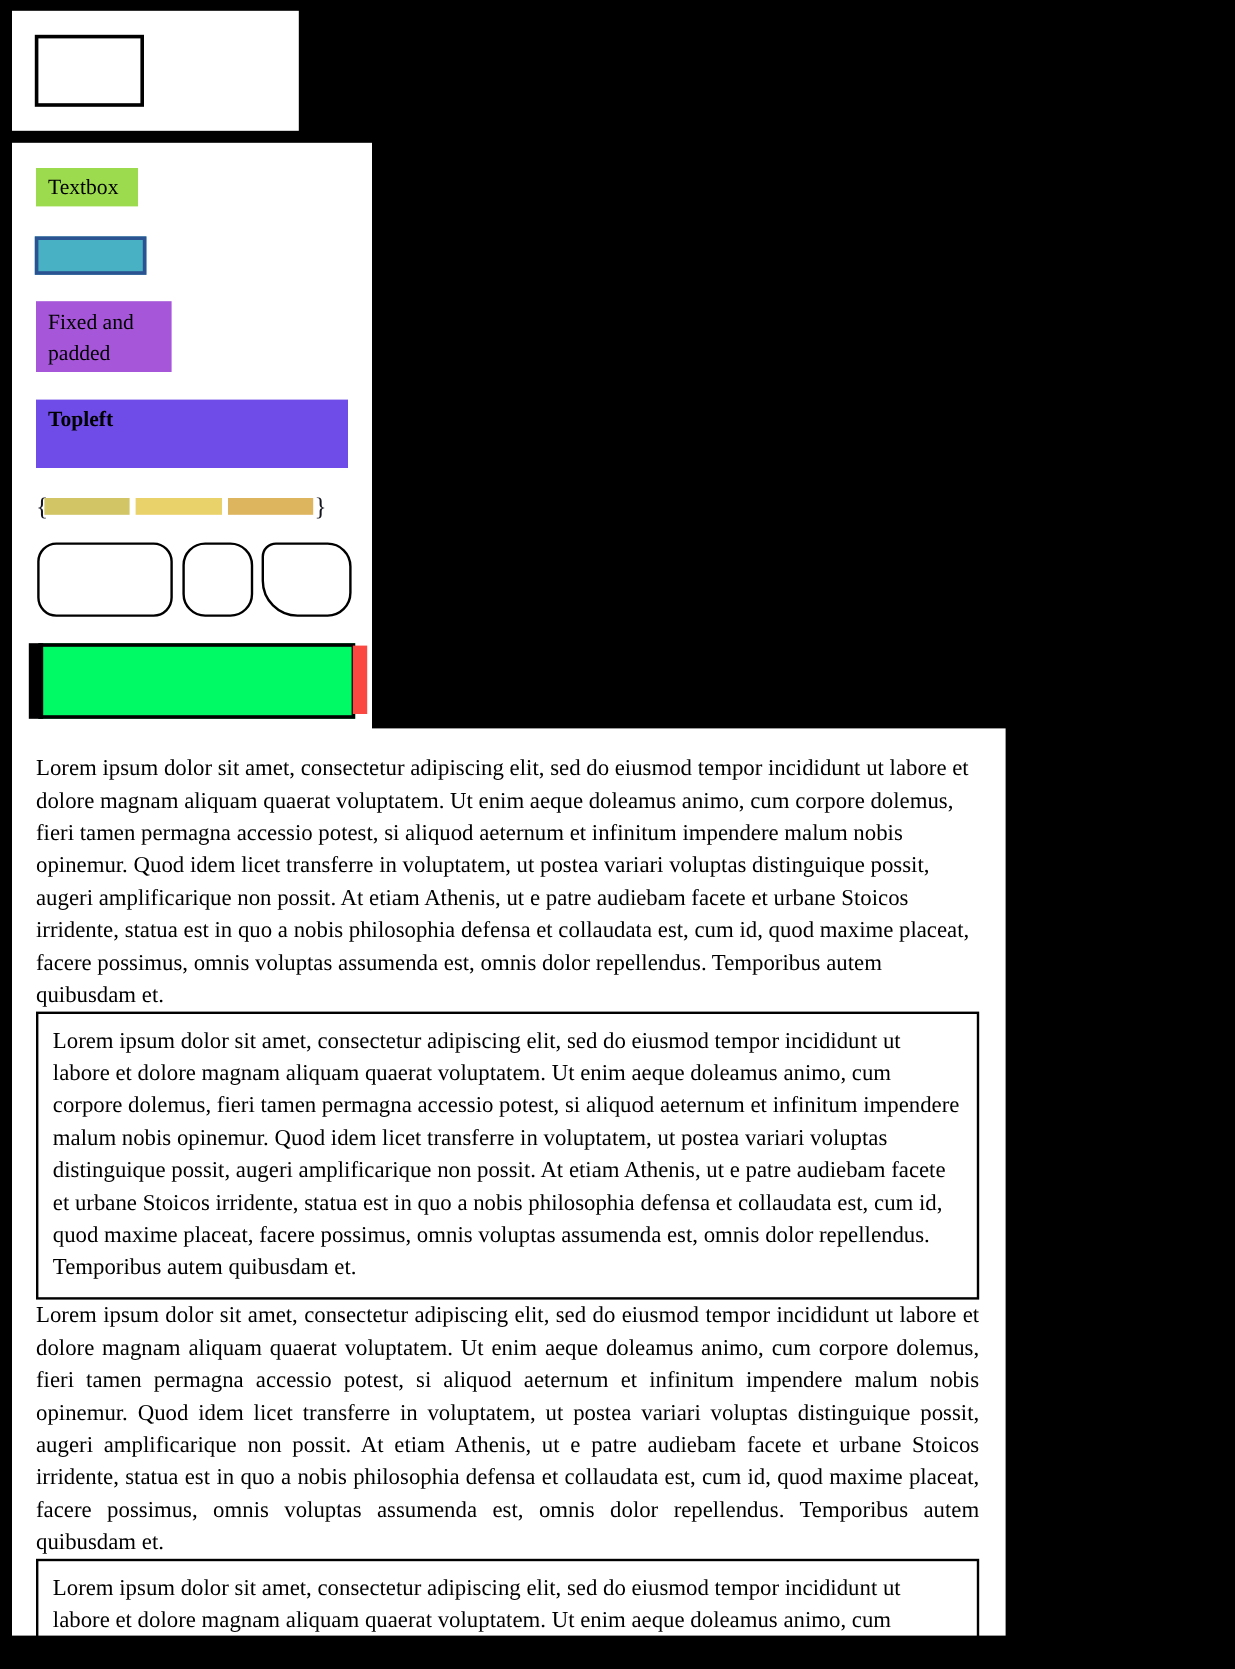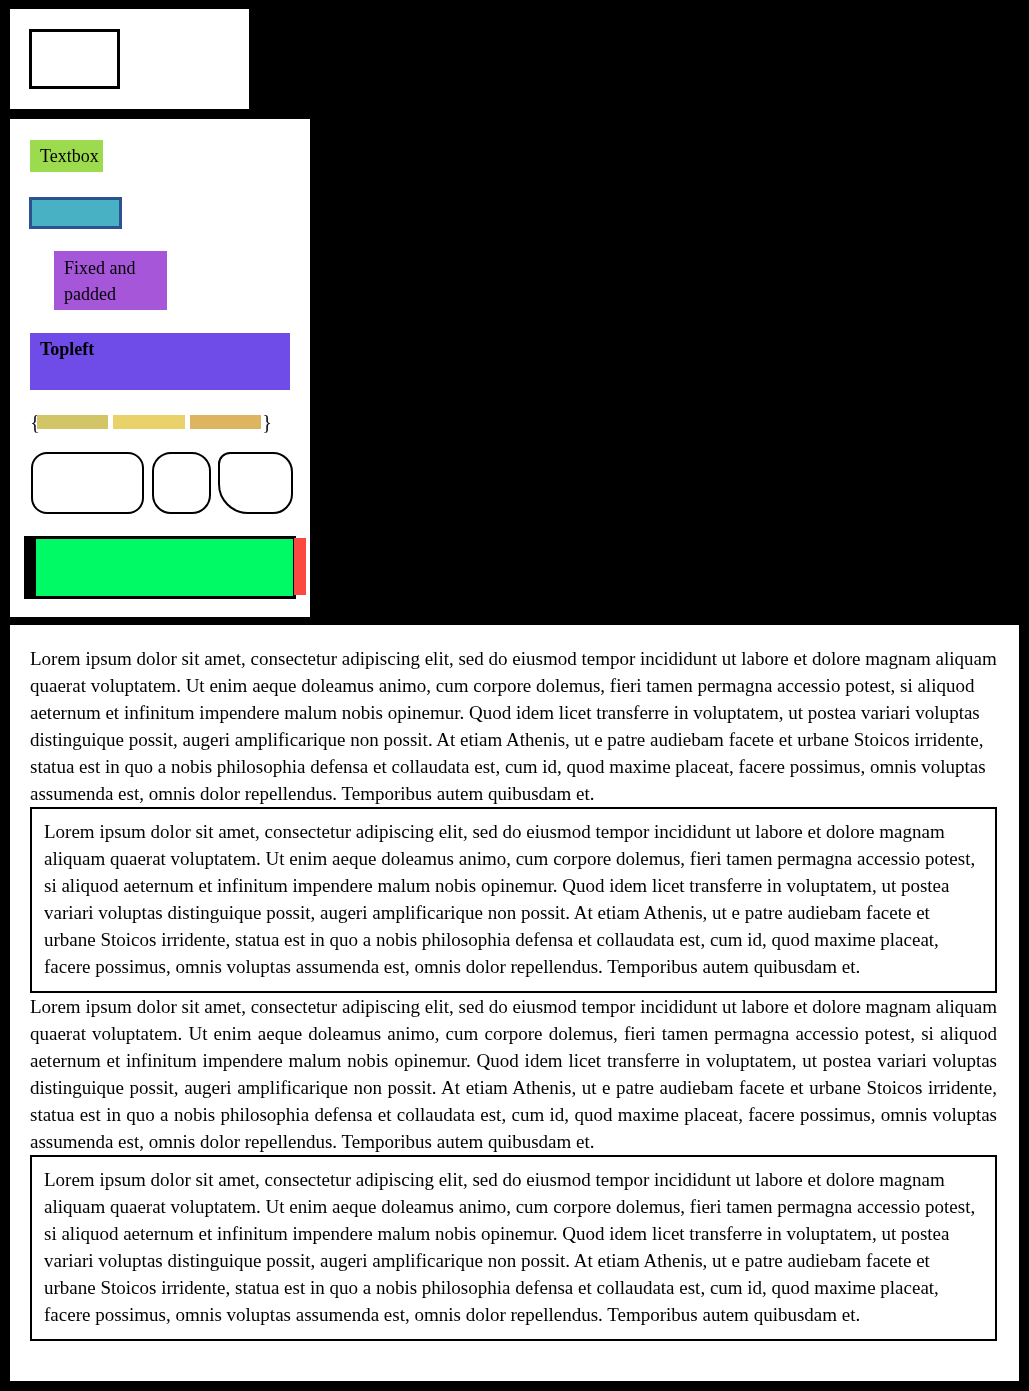--- a/index.html
+++ b/index.html
@@ -17,21 +17,21 @@
     position:absolute; left:19px; top:20px; width:91px; height:60px;
     border:3px solid #000; background:#fff;
   }
 
   
   .panel-b { left:10px; top:119px; width:300px; height:498px; }
   .swatch-label {
     position:absolute; display:flex; align-items:center;
     font-size:18px; padding-left:10px;
   }
-  .label-green { left:20px; top:21px; width:73px; height:32px;text-align:center; }
+  .label-green { left:20px; top:21px; width:85px; height:32px;text-align:center; }
   .teal-box {
     position:absolute; left:19px; top:78px; width:93px; height:32px;
     border:3px solid;
   }
   .purple-box {
     position:absolute; left:20px; top:132px; width:113px; height:59px;
     font-size:18px; line-height:26px; padding:4px 6px 0 10px;
   }
   .indigo-box {
     position:absolute; left:20px; top:214px; width:260px; height:57px;
@@ -57,21 +57,21 @@
   .bar-wrap { position:absolute; left:14px; top:417px; width:282px; height:63px; }
   .bar-green {
     position:absolute; left:8px; right:10px; top:0; bottom:0;
     border:3px solid #000;
   }
   .bar-black { position:absolute; left:0; top:0; bottom:0; width:12px; }
   .bar-red   { position:absolute; right:0; top:2px; width:12px; height:57px; }
 
   
   .panel-text {
-    left:10px; top:625px; width:1009px; height:756px;
+    left:10px; top:607px; width:828px; height:756px;
     padding:20px 22px 0 20px;
     font-size:19px; line-height:27px;
   }
   .panel-text p { margin:0; }
   .para-plain    { margin-bottom:16px; }
   .para-bordered {
     border:2.5px solid #000; padding:9px 13px 11px 12px;
     margin-bottom:16px;
   }
   .para-justified { text-align:justify; margin-bottom:17px; }
@@ -84,21 +84,21 @@
   <div class="panel panel-a">
     <div class="outline-box"></div>
   </div>
 
   <div class="panel panel-b">
 
     <div class="swatch-label label-green" style="background-color: rgb(156, 219, 78);">Textbox</div>
 
     <div class="teal-box" style="background-color: rgb(72, 178, 196); border-color: rgb(43, 83, 145);"></div>
 
-    <div class="purple-box" style="background-color: rgb(166, 86, 217); margin-left: 24px;">Fixed and padded</div>
+    <div class="purple-box" style="background-color: rgb(166, 86, 217);">Fixed and padded</div>
 
     <div class="indigo-box" style="background-color: rgb(111, 76, 232);">Topleft</div>
 
     <span class="brace brace-open">{</span>
     <div class="tan tan-1" style="background-color: rgb(210, 197, 102);"></div>
     <div class="tan tan-2" style="background-color: rgb(234, 210, 106);"></div>
     <div class="tan tan-3" style="background-color: rgb(220, 181, 94);"></div>
     <span class="brace brace-close">}</span>
 
     <div class="rounded rounded-1"></div>

